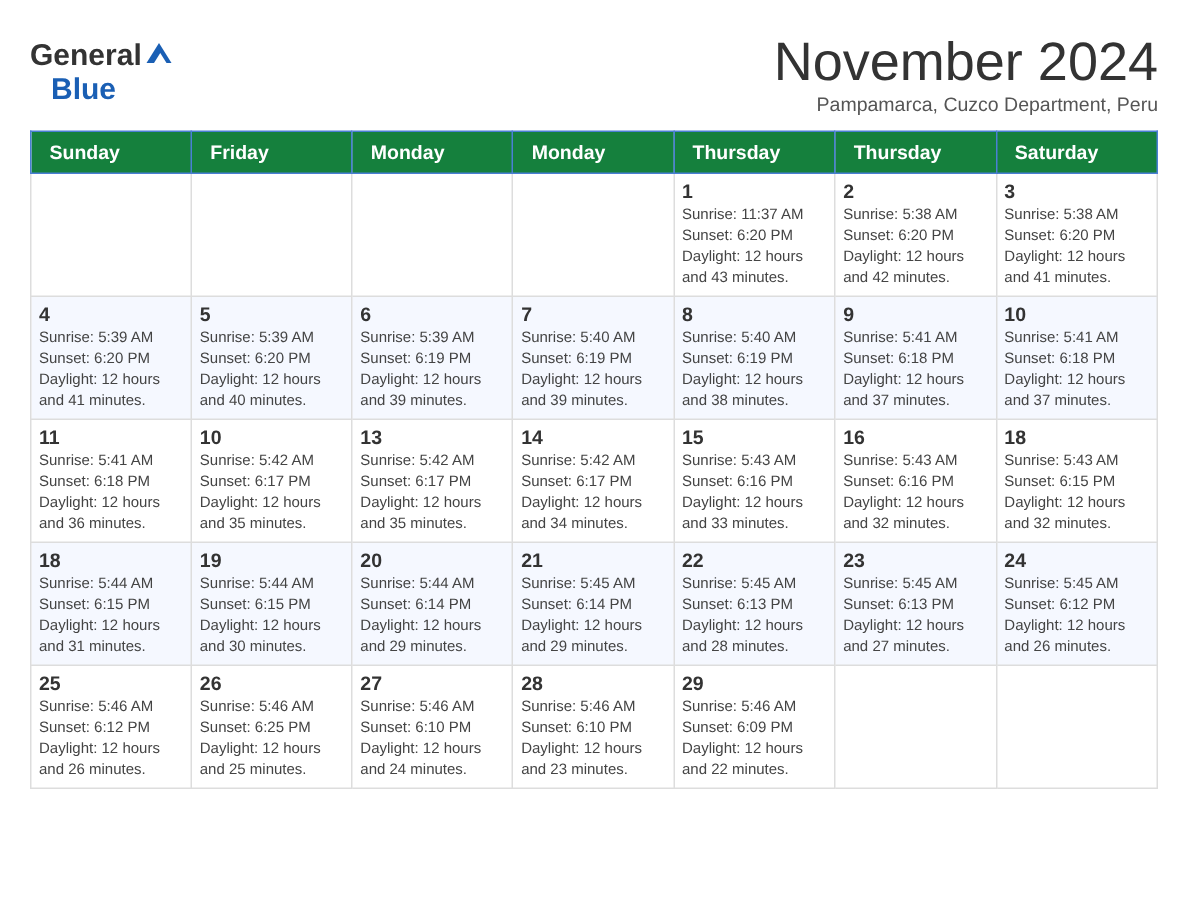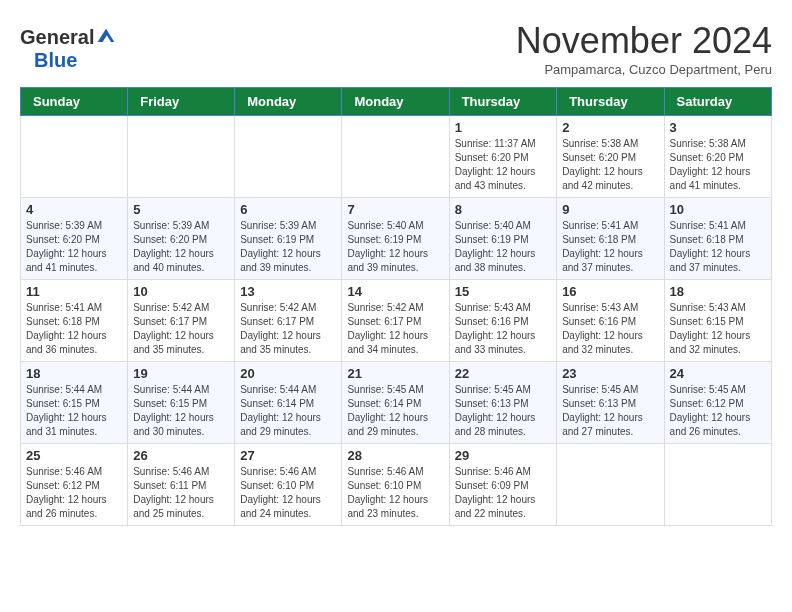--- a/index.html
+++ b/index.html
@@ -314,21 +314,21 @@
         <td>
           <span class="day-number">25</span>
           <div class="day-info">Sunrise: 5:46 AM
 Sunset: 6:12 PM
 Daylight: 12 hours
 and 26 minutes.</div>
         </td>
         <td>
           <span class="day-number">26</span>
           <div class="day-info">Sunrise: 5:46 AM
-Sunset: 6:11 PM
+Sunset: 6:25 PM
 Daylight: 12 hours
 and 25 minutes.</div>
         </td>
         <td>
           <span class="day-number">27</span>
           <div class="day-info">Sunrise: 5:46 AM
 Sunset: 6:10 PM
 Daylight: 12 hours
 and 24 minutes.</div>
         </td>

